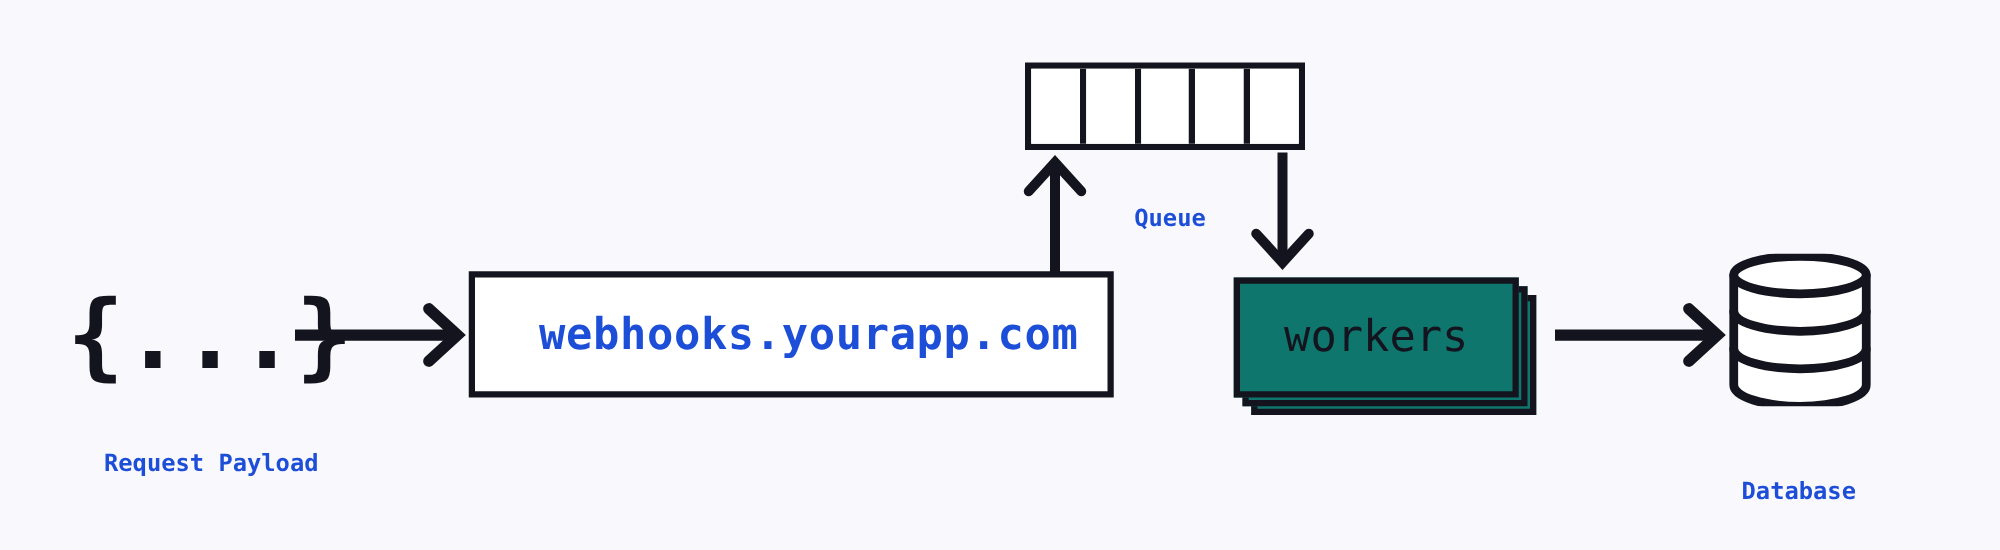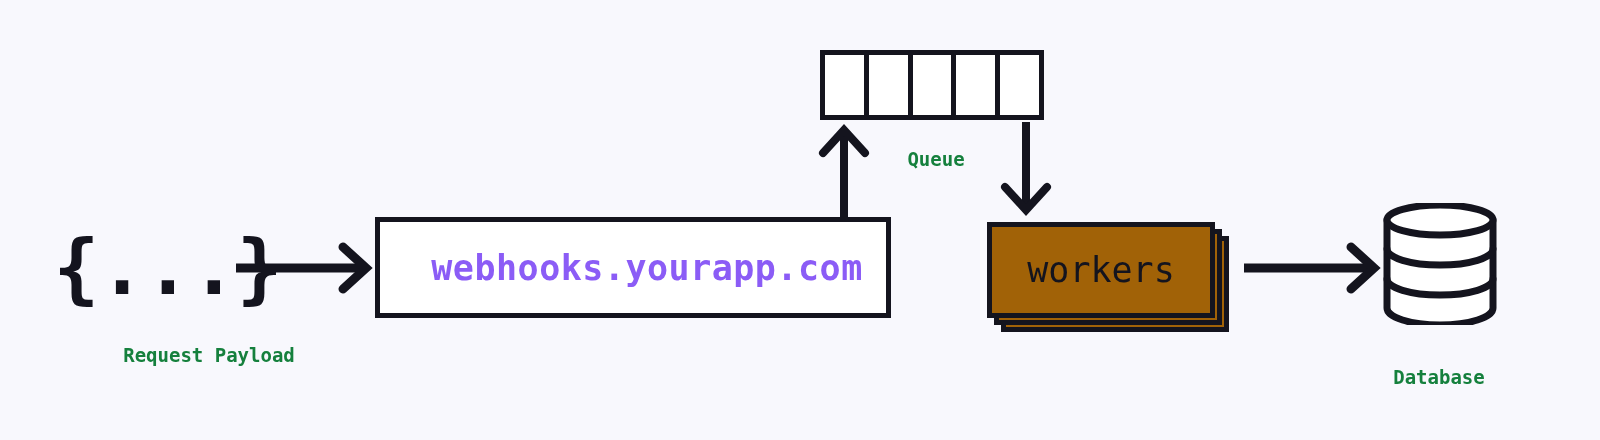--- a/index.html
+++ b/index.html
@@ -39,29 +39,29 @@
     color: #14141e;
     letter-spacing: 0px;
     white-space: pre;
   }
   
   .caption {
     position: absolute;
     font-family: "DejaVu Sans Mono", monospace;
     font-weight: bold;
     font-size: 19px;
-    color: #15803d;
+    color: #1d4ed8;
     white-space: pre;
     text-align: center;
+    margin-top: 16px;
   }
   #caption-payload {
     left: 0px;
     top: 344px;
     width: 338px;
-    padding-left: 40px;
   }
   #caption-queue {
     left: 862px;
     top: 148px;
     width: 148px;
   }
   #caption-database {
     left: 1363px;
     top: 366px;
     width: 152px;
@@ -76,21 +76,21 @@
     border: 5px solid #14141e;
     background: #ffffff;
     display: flex;
     align-items: center;
     justify-content: center;
   }
   #webhooks-label {
     font-family: "DejaVu Sans Mono", monospace;
     font-weight: bold;
     font-size: 35px;
-    color: #8b5cf6;
+    color: #1d4ed8;
     white-space: pre;
     letter-spacing: 0.5px;
     margin-left: 28px;
   }
   
   #queue-box {
     left: 820px;
     top: 50px;
     width: 224px;
     height: 70px;
@@ -114,21 +114,21 @@
     top: 222px;
     width: 245px;
     height: 120px;
   }
   .worker-card {
     position: absolute;
     width: 228px;
     height: 96px;
     box-sizing: border-box;
     border: 5px solid #14141e;
-    background: #a16207;
+    background: #0f766e;
   }
   #worker-card-3 { left: 14px; top: 14px; z-index: 1; }
   #worker-card-2 { left: 7px;  top: 7px;  z-index: 2; }
   #worker-card-1 { left: 0px;  top: 0px;  z-index: 3;
     display: flex; align-items: center; justify-content: center; }
   #workers-label {
     font-family: "DejaVu Sans Mono", monospace;
     font-weight: normal;
     font-size: 35px;
     color: #14141e;

